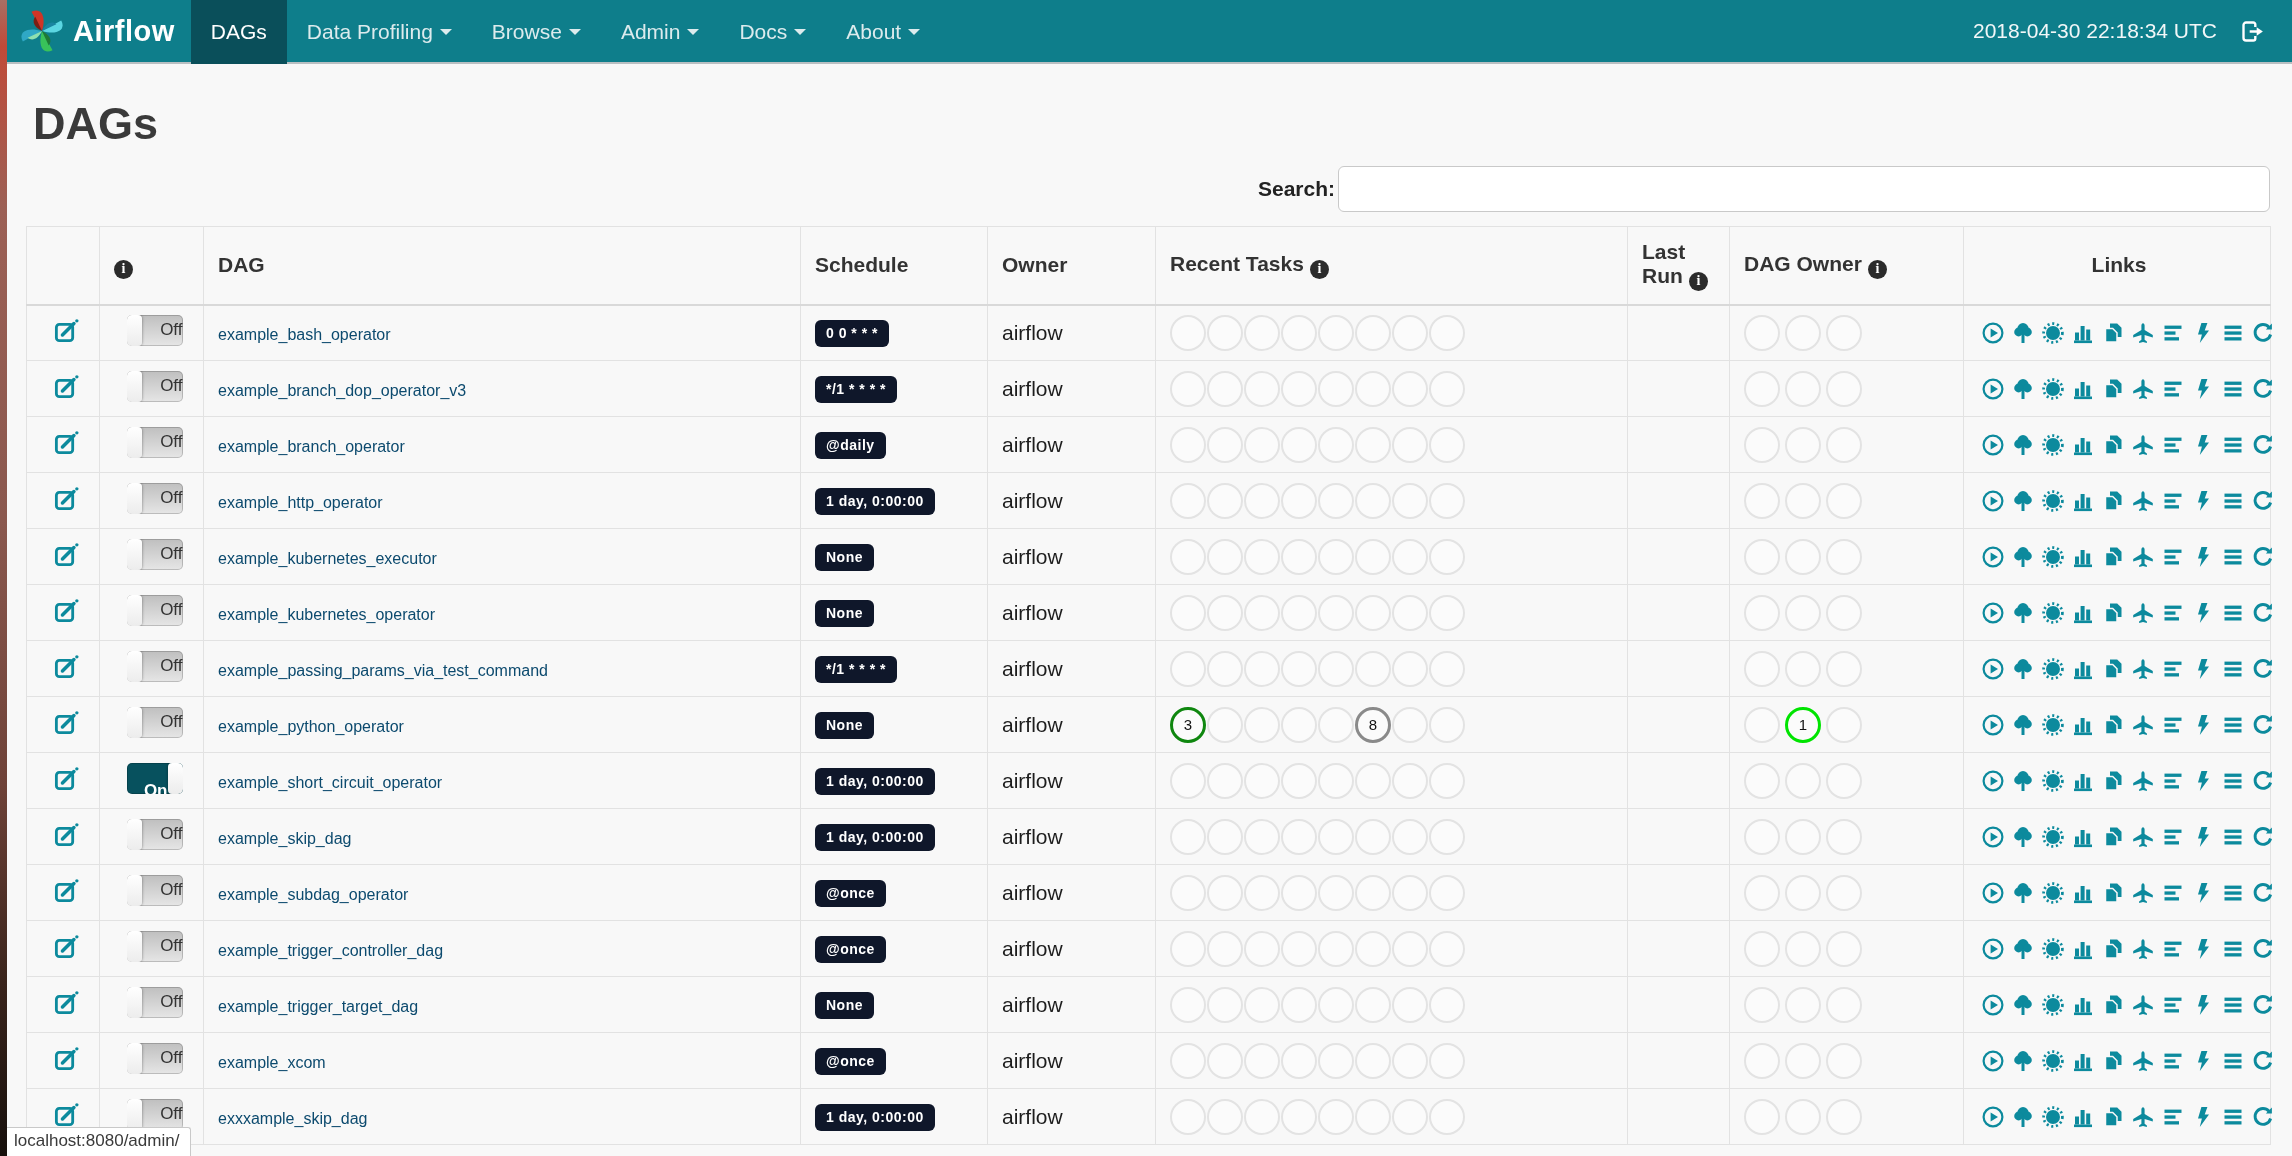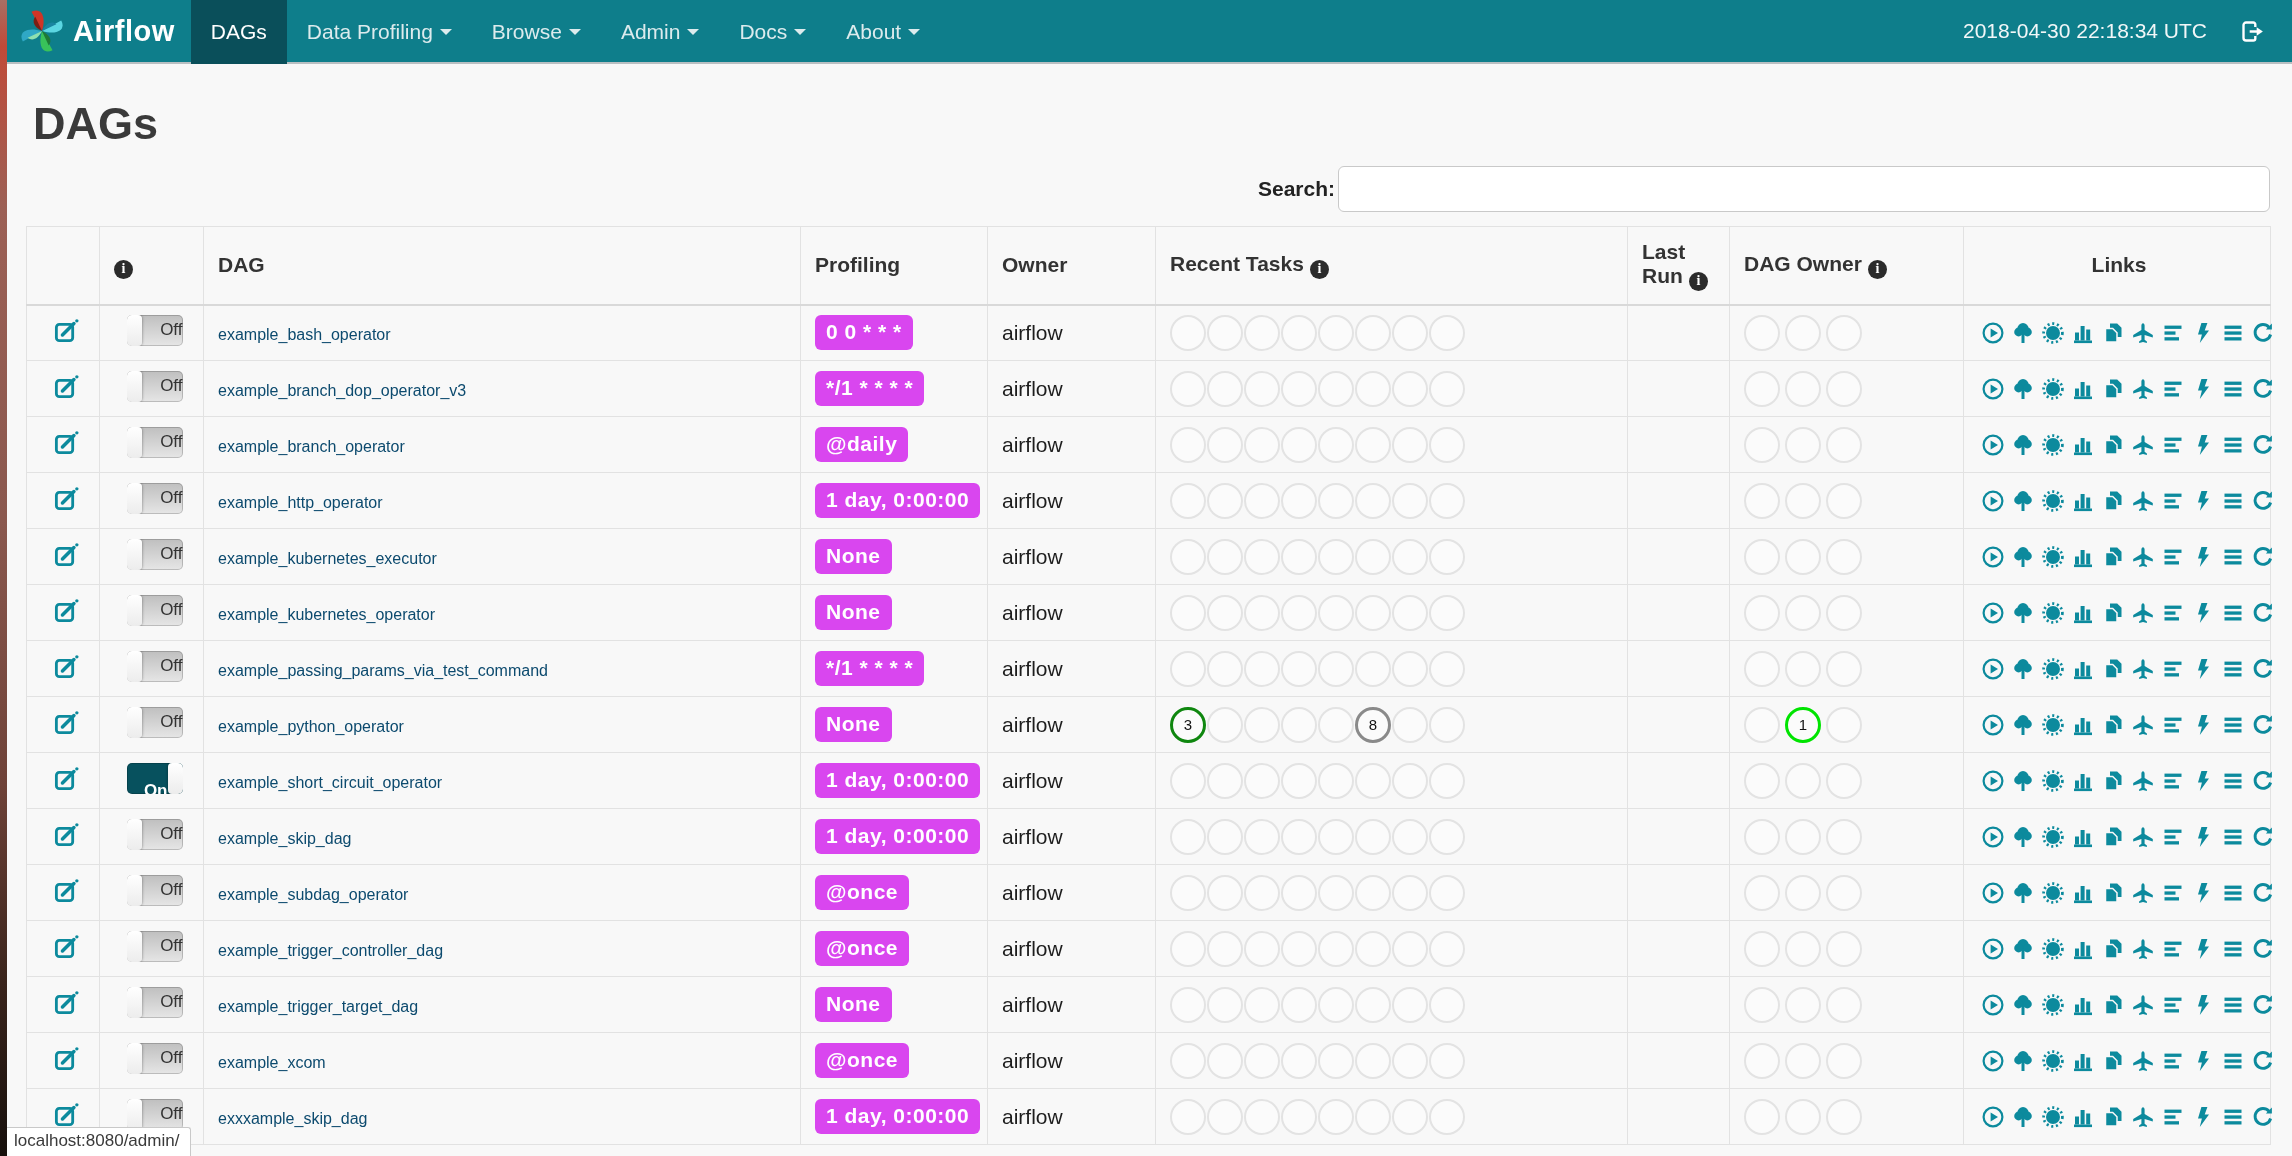--- a/index.html
+++ b/index.html
@@ -28,21 +28,21 @@
   .nav-items a {
     display:flex; align-items:center; height:64px; padding:0 20px;
     color:#dcebed; font-size:21px; text-decoration:none; cursor:pointer;
   }
   .nav-items li.active a { background:#0a4f5a; color:#ffffff; }
   .caret {
     display:inline-block; margin-left:7px; width:0; height:0;
     border-left:6px solid transparent; border-right:6px solid transparent;
     border-top:6px solid currentColor;
   }
-  .nav-right { margin-left:auto; display:flex; align-items:center; padding-right:26px; gap:32px; }
+  .nav-right { margin-left:auto; display:flex; align-items:center; padding-right:26px; gap:22px; }
   .clock { font-size:21px; color:#f2f7f8; }
   .signout { width:27px; height:27px; color:#fff; cursor:pointer; }
   .signout svg { width:100%; height:100%; }
 
   
   .content { padding:0 22px 0 19px; }
   h1.page-title { font-size:45px; font-weight:600; color:#3a3a3a; margin:34px 0 16px 7px; }
   .search-row { display:flex; justify-content:flex-end; align-items:center; gap:3px; margin-bottom:14px; }
   .search-row label { font-size:21px; font-weight:700; color:#222; }
   .search-row input {
@@ -61,21 +61,21 @@
   th.c-toggle, td.c-toggle, th.c-edit, td.c-edit { text-align:center; padding:0; }
   th.c-links { text-align:center !important; }
   table.dags tbody td { height:56px; font-size:21px; color:#222; padding:4px 8px 4px 14px; }
   td.c-links { text-align:center; padding:4px 4px; white-space:nowrap; }
   td.c-recent, td.c-dagruns { padding-left:9px; white-space:nowrap; }
 
   a.dag-link { color:#0c4a6e; text-decoration:none; font-size:16px; cursor:pointer; }
   .owner { color:#1d1d1d; }
 
   .badge {
-    display:inline-block; background:#d946ef; color:#fff; font-size:21px; font-weight:700;
+    display:inline-block; background:#0f172a; color:#fff; font-size:14px; font-weight:700;
     border-radius:6px; padding:5px 11px 6px; letter-spacing:.5px; white-space:nowrap;
   }
 
   .info-icon {
     display:inline-flex; width:19px; height:19px; border-radius:50%;
     background:#2b2b2b; color:#fff; font-size:14px; font-weight:700;
     align-items:center; justify-content:center;
     font-family:"Liberation Serif", serif; vertical-align:-2px; margin-left:6px;
   }
   thead .c-toggle .info-icon { margin-left:0; }
@@ -183,21 +183,21 @@
         <col style="width:472px">
       <col style="width:102px">
         <col style="width:234px">
         <col style="width:307px">
     </colgroup>
     <thead>
       <tr>
         <th class="c-edit"></th>
         <th class="c-toggle"><span class="info-icon">i</span></th>
         <th><span>DAG</span></th>
-        <th><span>Profiling</span></th>
+        <th><span>Schedule</span></th>
         <th><span>Owner</span></th>
         <th><span>Recent Tasks</span><span class="info-icon">i</span></th>
         <th><span>Last Run</span><span class="info-icon">i</span></th>
         <th><span>DAG Owner</span><span class="info-icon">i</span></th>
         <th class="c-links"><span>Links</span></th>
       </tr>
     </thead>
     <tbody id="dag-rows">
         <tr>
     <td class="c-edit"><a class="edit-link"><span><svg viewBox="0 0 24 24">

